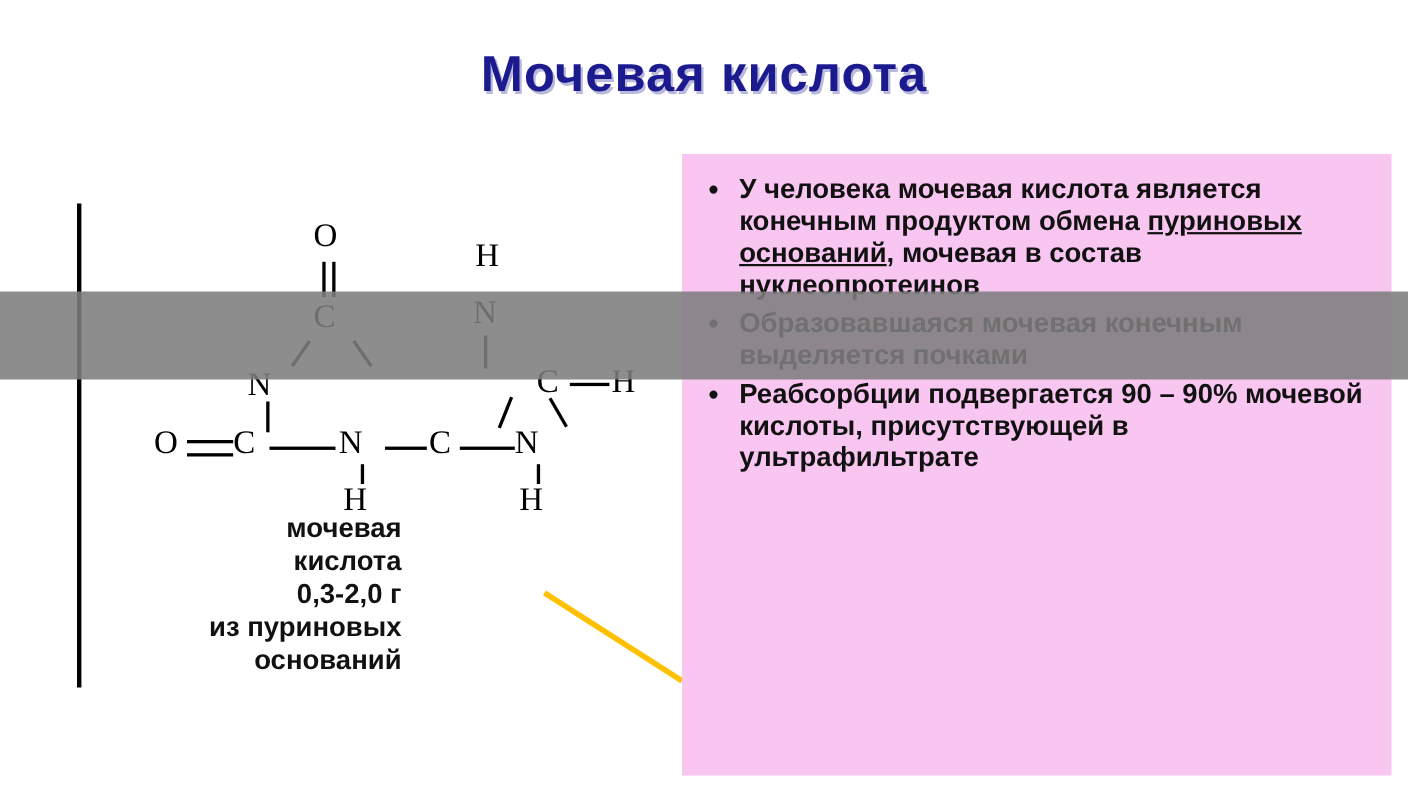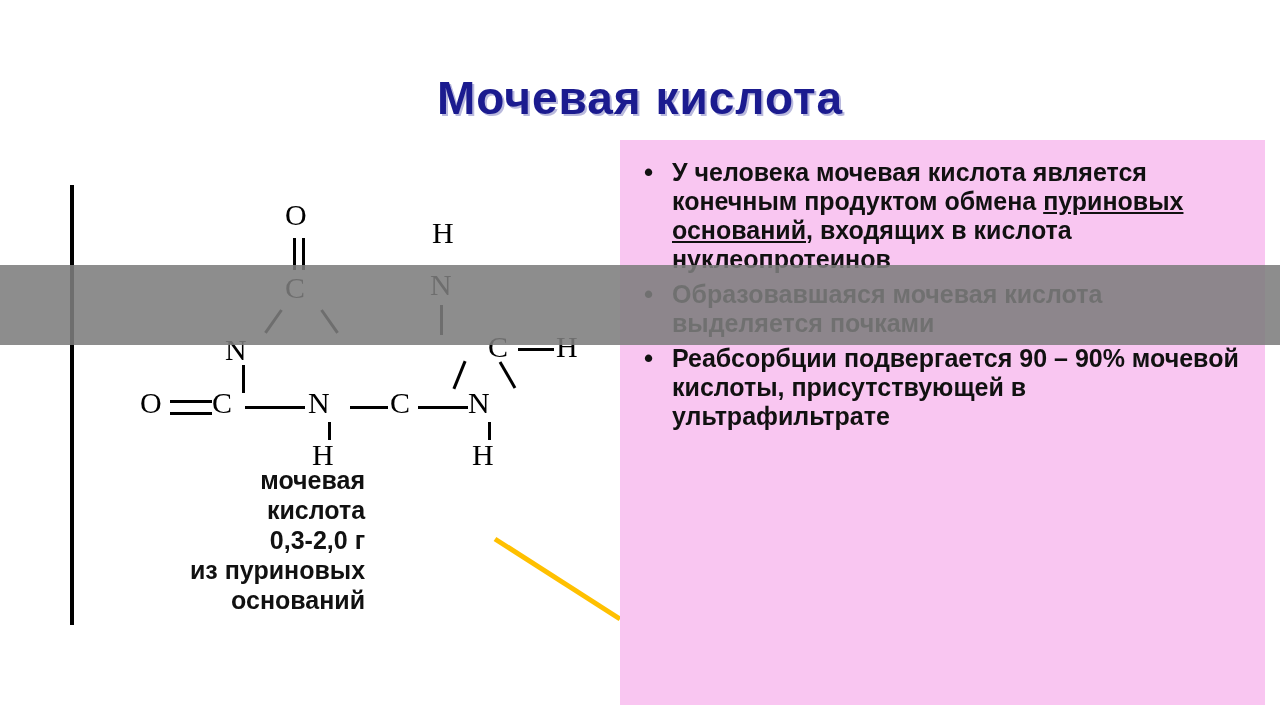--- a/index.html
+++ b/index.html
@@ -23,21 +23,20 @@
     top: 40px;
     width: 1280px;
     text-align: center;
     font-family: "Liberation Sans", sans-serif;
     font-size: 46px;
     font-weight: bold;
     color: #1b1b8f;
     letter-spacing: 1px;
     text-shadow: 2px 2px 0 #b9b9dd;
     white-space: nowrap;
-    margin-top: 31px;
   }
 
   
   #structure {
     position: absolute;
     left: 40px;
     top: 160px;
     width: 560px;
     height: 480px;
   }
@@ -195,24 +194,24 @@
 оснований</div>
   </div>
 
   <svg id="pointer" viewBox="0 0 150 90" xmlns="http://www.w3.org/2000/svg">
     <path d="M5 5 L130 85" stroke="#ffc000" stroke-width="5" fill="none"></path>
   </svg>
 
   <div id="pinkbox">
     <ul class="bullets">
       <li>
-        <span>У человека мочевая кислота является конечным продуктом обмена </span><span class="underline">пуриновых оснований</span><span>, входящих в кислота нуклеопротеинов</span>
+        <span>У человека мочевая кислота является конечным продуктом обмена </span><span class="underline">пуриновых оснований</span><span>, мочевая в состав нуклеопротеинов</span>
       </li>
       <li>
-        <span> Образовавшаяся мочевая кислота выделяется почками</span>
+        <span> Образовавшаяся мочевая конечным выделяется почками</span>
       </li>
       <li>
         <span>Реабсорбции подвергается 90 – 90% мочевой кислоты, присутствующей в ультрафильтрате</span>
       </li>
     </ul>
   </div>
 
   <div id="banner"></div>
 
 </div>

